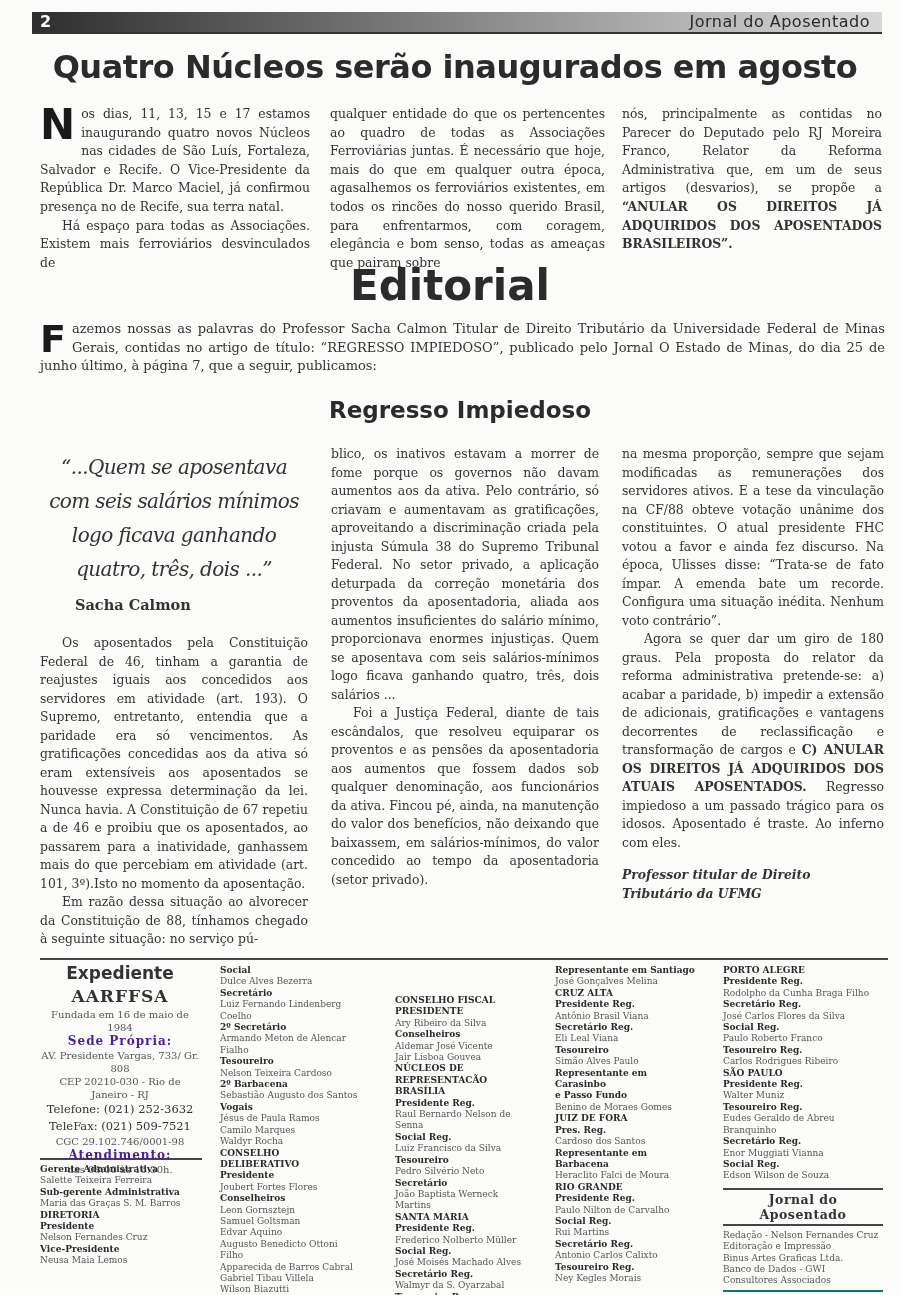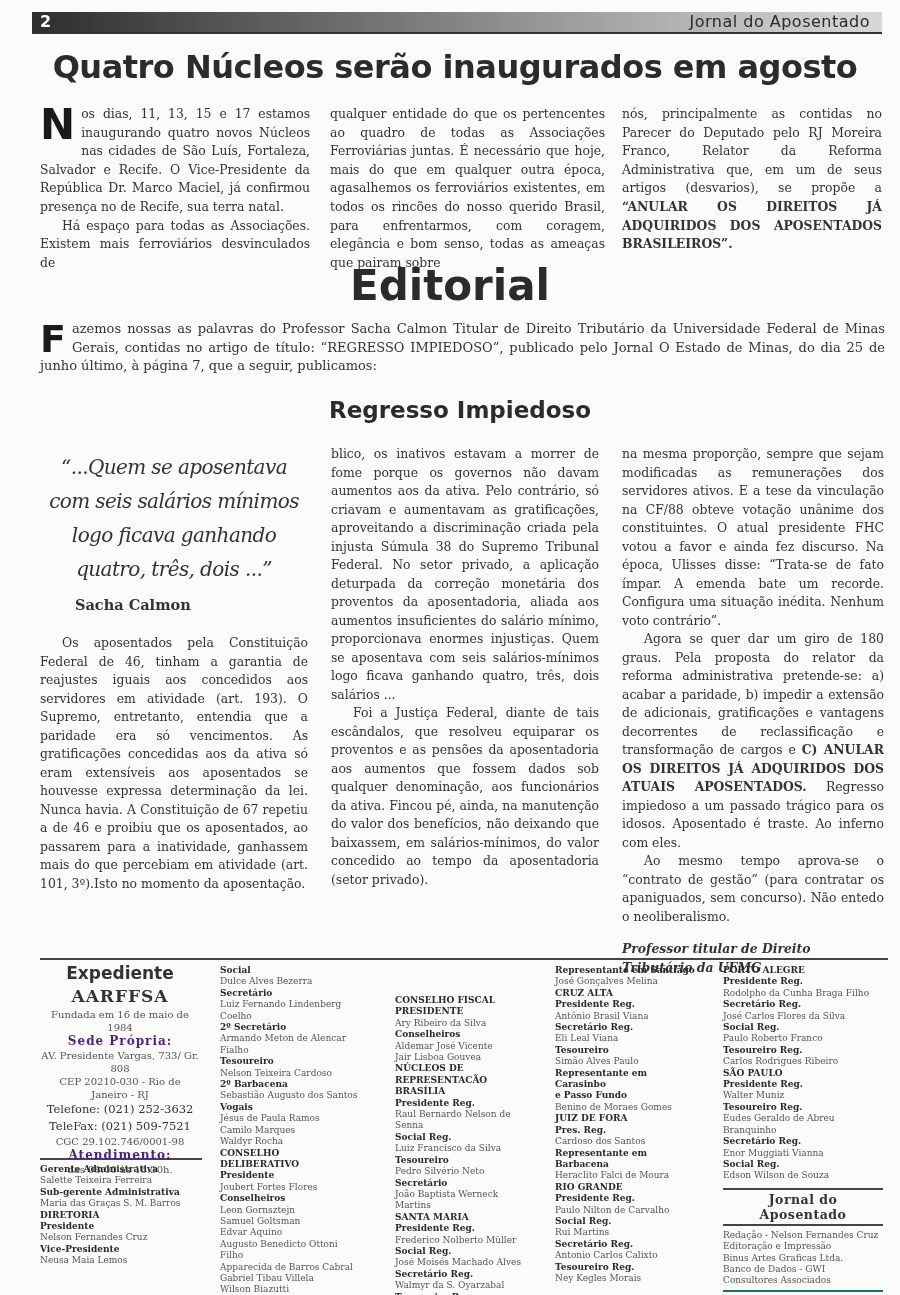--- a/index.html
+++ b/index.html
@@ -100,29 +100,29 @@
   <span class="dropcap">F</span><span>azemos nossas as palavras do Professor Sacha Calmon Titular de Direito Tributário da Universidade Federal de Minas Gerais, contidas no artigo de título: “REGRESSO IMPIEDOSO”, publicado pelo Jornal O Estado de Minas, do dia 25 de junho último, à página 7, que a seguir, publicamos:</span>
 </div>
 
 <h3 class="subtitle">Regresso Impiedoso</h3>
 
 <div class="pullquote">“...Quem se aposentava com seis salários mínimos logo ficava ganhando quatro, três, dois ...”</div>
 <div class="byline">Sacha Calmon</div>
 
 <div class="col art-col1">
   <p class="indent">Os aposentados pela Constituição Federal de 46, tinham a garantia de reajustes iguais aos concedidos aos servidores em atividade (art. 193). O Supremo, entretanto, entendia que a paridade era só vencimentos. As gratificações concedidas aos da ativa só eram extensíveis aos aposentados se houvesse expressa determinação da lei. Nunca havia. A Constituição de 67 repetiu a de 46 e proibiu que os aposentados, ao passarem para a inatividade, ganhassem mais do que percebiam em atividade (art. 101, 3º).Isto no momento da aposentação.</p>
+  <p class="indent">Em razão dessa situação ao alvorecer da Constituição de 88, tínhamos chegado à seguinte situação: no serviço pú-</p>
 </div>
 <div class="col art-col2">
   <p>blico, os inativos estavam a morrer de fome porque os governos não davam aumentos aos da ativa. Pelo contrário, só criavam e aumentavam as gratificações, aproveitando a discriminação criada pela injusta Súmula 38 do Supremo Tribunal Federal. No setor privado, a aplicação deturpada da correção monetária dos proventos da aposentadoria, aliada aos aumentos insuficientes do salário mínimo, proporcionava enormes injustiças. Quem se aposentava com seis salários-mínimos logo ficava ganhando quatro, três, dois salários ...</p>
   <p class="indent">Foi a Justiça Federal, diante de tais escândalos, que resolveu equiparar os proventos e as pensões da aposentadoria aos aumentos que fossem dados sob qualquer denominação, aos funcionários da ativa. Fincou pé, ainda, na manutenção do valor dos benefícios, não deixando que baixassem, em salários-mínimos, do valor concedido ao tempo da aposentadoria (setor privado).</p>
 </div>
 <div class="col art-col3">
   <p>na mesma proporção, sempre que sejam modificadas as remunerações dos servidores ativos. E a tese da vinculação na CF/88 obteve votação unânime dos constituintes. O atual presidente FHC votou a favor e ainda fez discurso. Na época, Ulisses disse: “Trata-se de fato ímpar. A emenda bate um recorde. Configura uma situação inédita. Nenhum voto contrário”.</p>
   <p class="indent"><span>Agora se quer dar um giro de 180 graus. Pela proposta do relator da reforma administrativa pretende-se: a) acabar a paridade, b) impedir a extensão de adicionais, gratificações e vantagens decorrentes de reclassificação e transformação de cargos e</span> <span class="bold">C) ANULAR OS DIREITOS JÁ ADQUIRIDOS DOS ATUAIS APOSENTADOS.</span> <span>Regresso impiedoso a um passado trágico para os idosos. Aposentado é traste. Ao inferno com eles.</span></p>
-  <p class="indent">Ao mesmo tempo aprova-se o “contrato de gestão” (para contratar os apaniguados, sem concurso). Não entedo o neoliberalismo.</p>
   <p class="signature">Professor titular de Direito Tributário da UFMG</p>
 </div>
 
 <div class="rule" style="left:40px; top:958px; width:848px;"></div>
 <div class="rule" style="left:40px; top:1158px; width:162px;"></div>
 
 <div class="exp exp-left">
   <div class="exp-title">Expediente</div>
   <div class="exp-org">AARFFSA</div>
   <div class="line">Fundada em 16 de maio de 1984</div>

